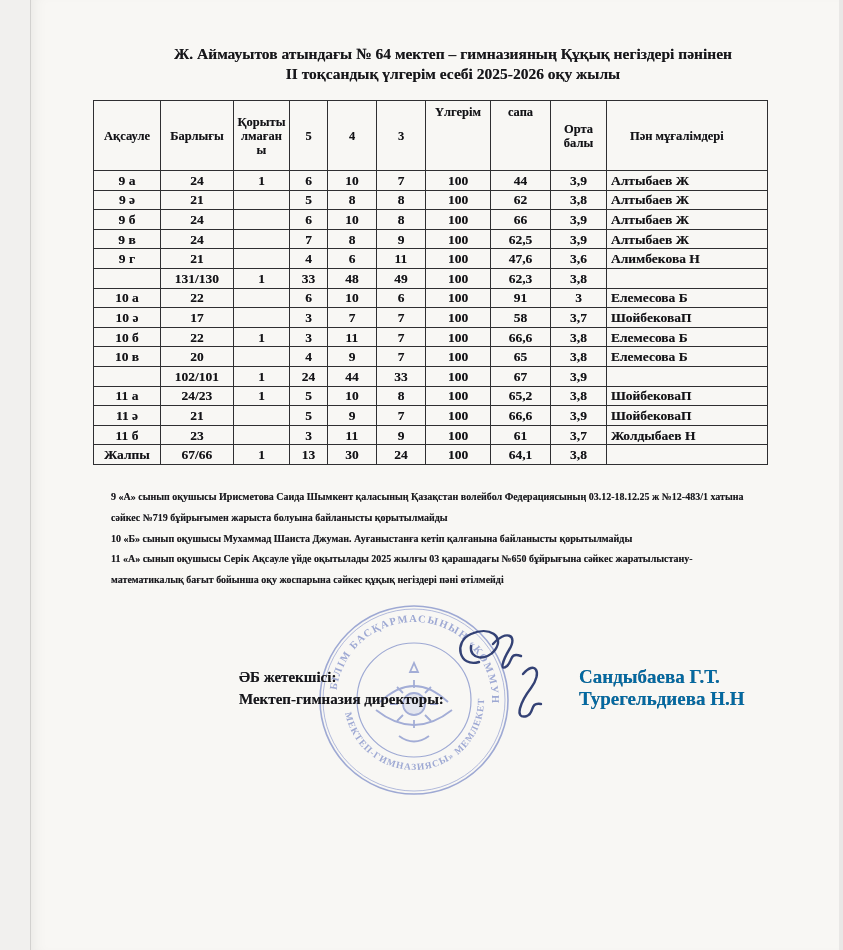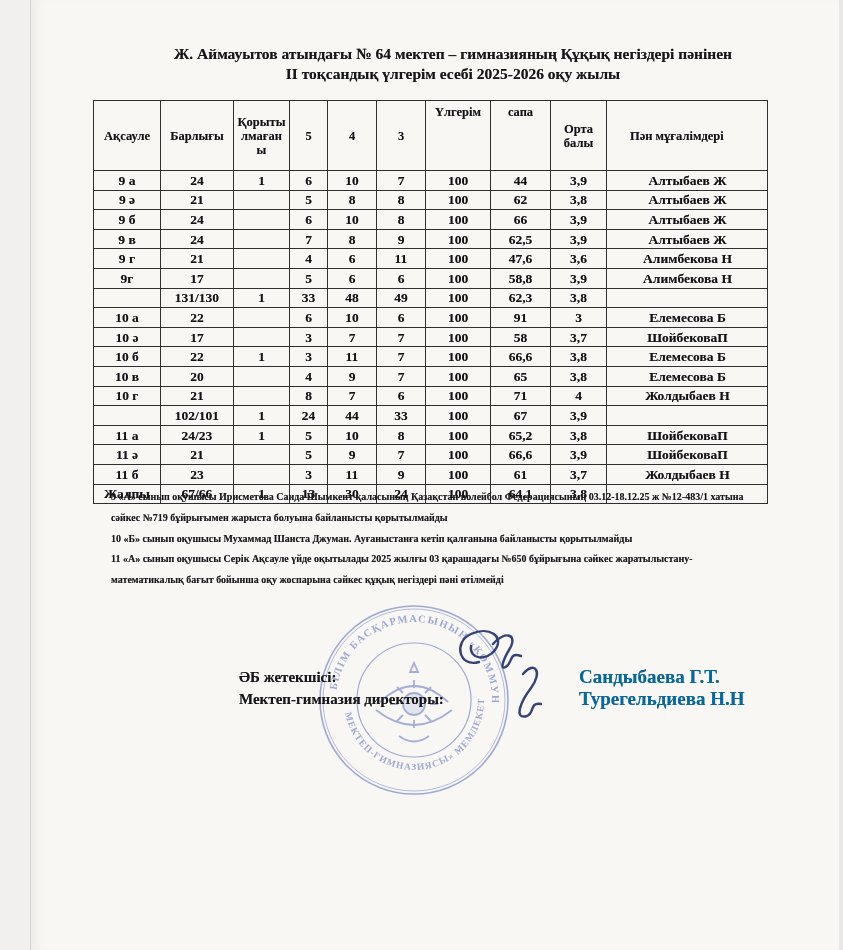--- a/index.html
+++ b/index.html
@@ -38,21 +38,21 @@
     text-align:center;vertical-align:middle;
     overflow:hidden;white-space:normal;
     overflow-wrap:anywhere;
   }
   table.report thead th{
     font-size:12.5px;line-height:14px;height:64px;
   }
   table.report thead th.top-align{vertical-align:top;padding-top:4px;}
   table.report thead th.left-pad{text-align:left;padding-left:23px;}
   table.report tbody td{height:16.6px;line-height:15px;}
-  table.report tbody td.left{text-align:center;padding-left:4px;margin-left:32px;}
+  table.report tbody td.left{text-align:left;padding-left:4px;margin-left:32px;}
   .notes{
     position:absolute;left:80px;top:487px;width:648px;
     font-size:10px;font-weight:700;color:#1a1a1e;
     line-height:20.8px;
     text-shadow:0 0 .5px rgba(20,20,30,.5);
   }
   .notes p{margin:0;}
   .sig-labels{
     position:absolute;left:208px;top:666px;
     font-size:15px;font-weight:700;color:#17171b;line-height:22px;
@@ -165,32 +165,20 @@
           <td></td>
           <td>4</td>
           <td>6</td>
           <td>11</td>
           <td>100</td>
           <td>47,6</td>
           <td>3,6</td>
           <td class="left">Алимбекова Н</td>
         </tr>
         <tr>
-          <td>9г</td>
-          <td>17</td>
-          <td></td>
-          <td>5</td>
-          <td>6</td>
-          <td>6</td>
-          <td>100</td>
-          <td>58,8</td>
-          <td>3,9</td>
-          <td class="left">Алимбекова Н</td>
-        </tr>
-        <tr>
           <td></td>
           <td>131/130</td>
           <td>1</td>
           <td>33</td>
           <td>48</td>
           <td>49</td>
           <td>100</td>
           <td>62,3</td>
           <td>3,8</td>
           <td class="left"></td>
@@ -235,32 +223,20 @@
           <td>10 в</td>
           <td>20</td>
           <td></td>
           <td>4</td>
           <td>9</td>
           <td>7</td>
           <td>100</td>
           <td>65</td>
           <td>3,8</td>
           <td class="left">Елемесова Б</td>
-        </tr>
-        <tr>
-          <td>10 г</td>
-          <td>21</td>
-          <td></td>
-          <td>8</td>
-          <td>7</td>
-          <td>6</td>
-          <td>100</td>
-          <td>71</td>
-          <td>4</td>
-          <td class="left">Жолдыбаев Н</td>
         </tr>
         <tr>
           <td></td>
           <td>102/101</td>
           <td>1</td>
           <td>24</td>
           <td>44</td>
           <td>33</td>
           <td>100</td>
           <td>67</td>

